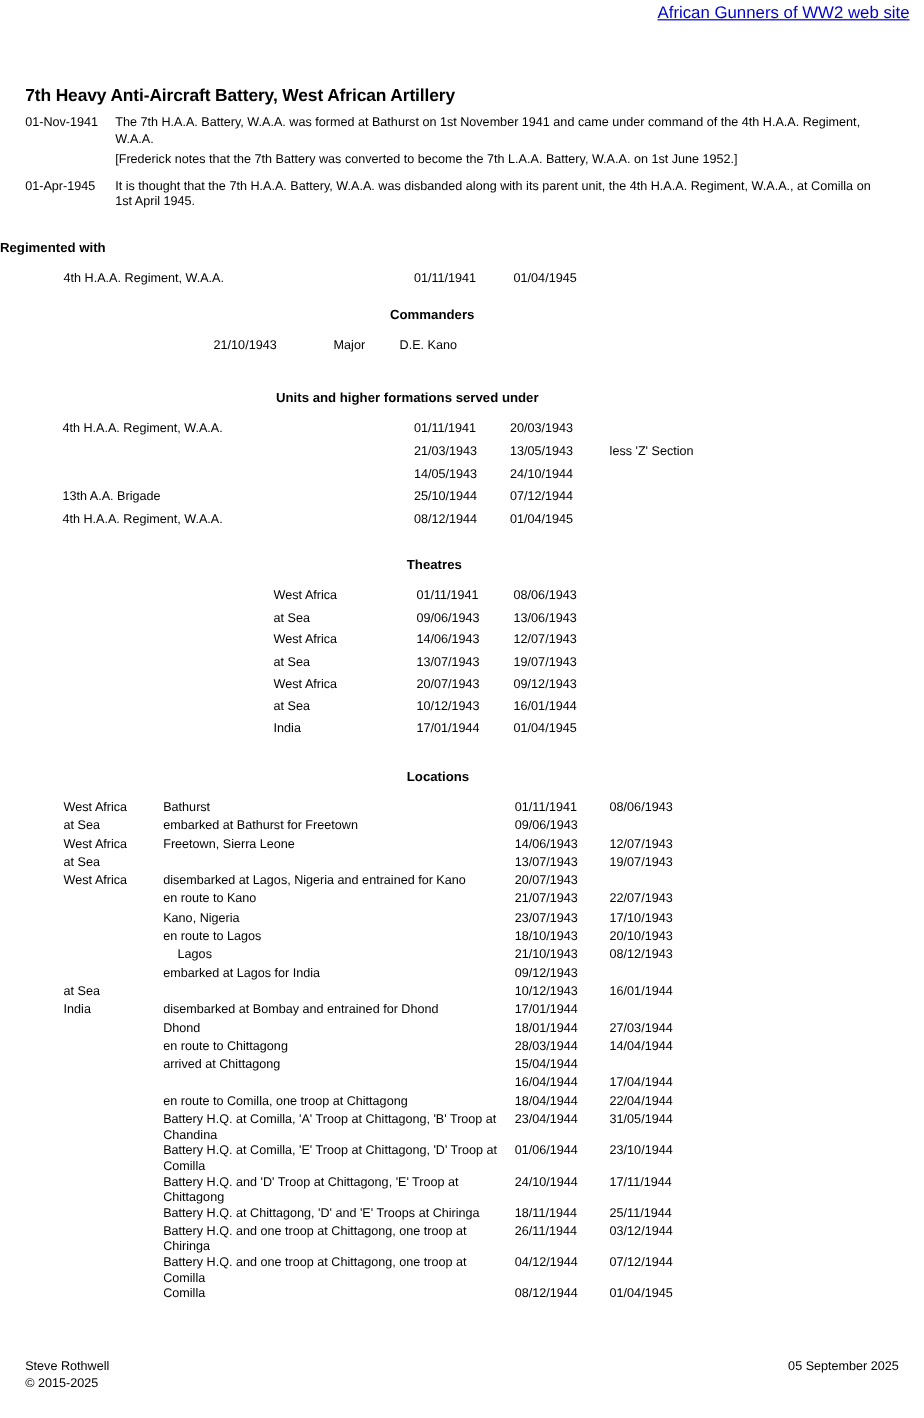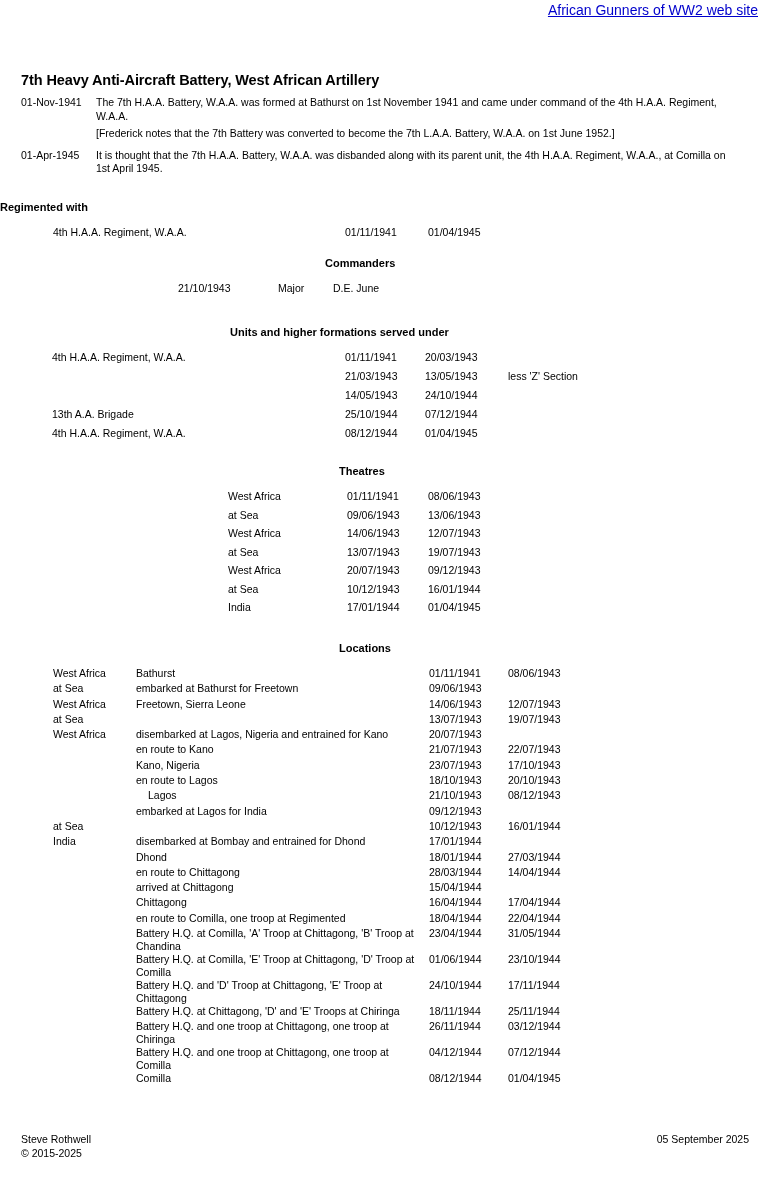--- a/index.html
+++ b/index.html
@@ -201,21 +201,21 @@
       </div>
     </div>
   </div>
 
   <div class="section" id="commanders">
     <div class="section-heading">Commanders</div>
     <div class="rows">
       <div class="row">
         <span class="cell c-date">21/10/1943</span>
         <span class="cell c-rank">Major</span>
-        <span class="cell c-name">D.E. June</span>
+        <span class="cell c-name">D.E. Kano</span>
       </div>
     </div>
   </div>
 
   <div class="section" id="units">
     <div class="section-heading">Units and higher formations served under</div>
     <div class="rows">
       <div class="row">
         <span class="cell c-name">4th H.A.A. Regiment, W.A.A.</span>
         <span class="cell c-from">01/11/1941</span>
@@ -380,27 +380,26 @@
         <div class="row">
           <span class="cell c-theatre"></span>
           <span class="cell c-from">15/04/1944</span>
           <span class="cell c-to"></span>
           <span class="cell c-place wrap" style="position: relative; left: 136px; display: block; width: 285px;">arrived at Chittagong</span>
         </div>
         <div class="row">
           <span class="cell c-theatre"></span>
           <span class="cell c-from">16/04/1944</span>
           <span class="cell c-to">17/04/1944</span>
-          <span class="cell c-place wrap" style="position: relative; left: 136px; display: block; width: 285px;">Chittagong</span>
         </div>
         <div class="row">
           <span class="cell c-theatre"></span>
           <span class="cell c-from">18/04/1944</span>
           <span class="cell c-to">22/04/1944</span>
-          <span class="cell c-place wrap" style="position: relative; left: 136px; display: block; width: 285px;">en route to Comilla, one troop at Regimented</span>
+          <span class="cell c-place wrap" style="position: relative; left: 136px; display: block; width: 285px;">en route to Comilla, one troop at Chittagong</span>
         </div>
         <div class="row">
           <span class="cell c-theatre"></span>
           <span class="cell c-from">23/04/1944</span>
           <span class="cell c-to">31/05/1944</span>
           <span class="cell c-place wrap" style="position: relative; left: 136px; display: block; width: 285px;">Battery H.Q. at Comilla, 'A' Troop at Chittagong, 'B' Troop at Chandina</span>
         </div>
         <div class="row">
           <span class="cell c-theatre"></span>
           <span class="cell c-from">01/06/1944</span>

